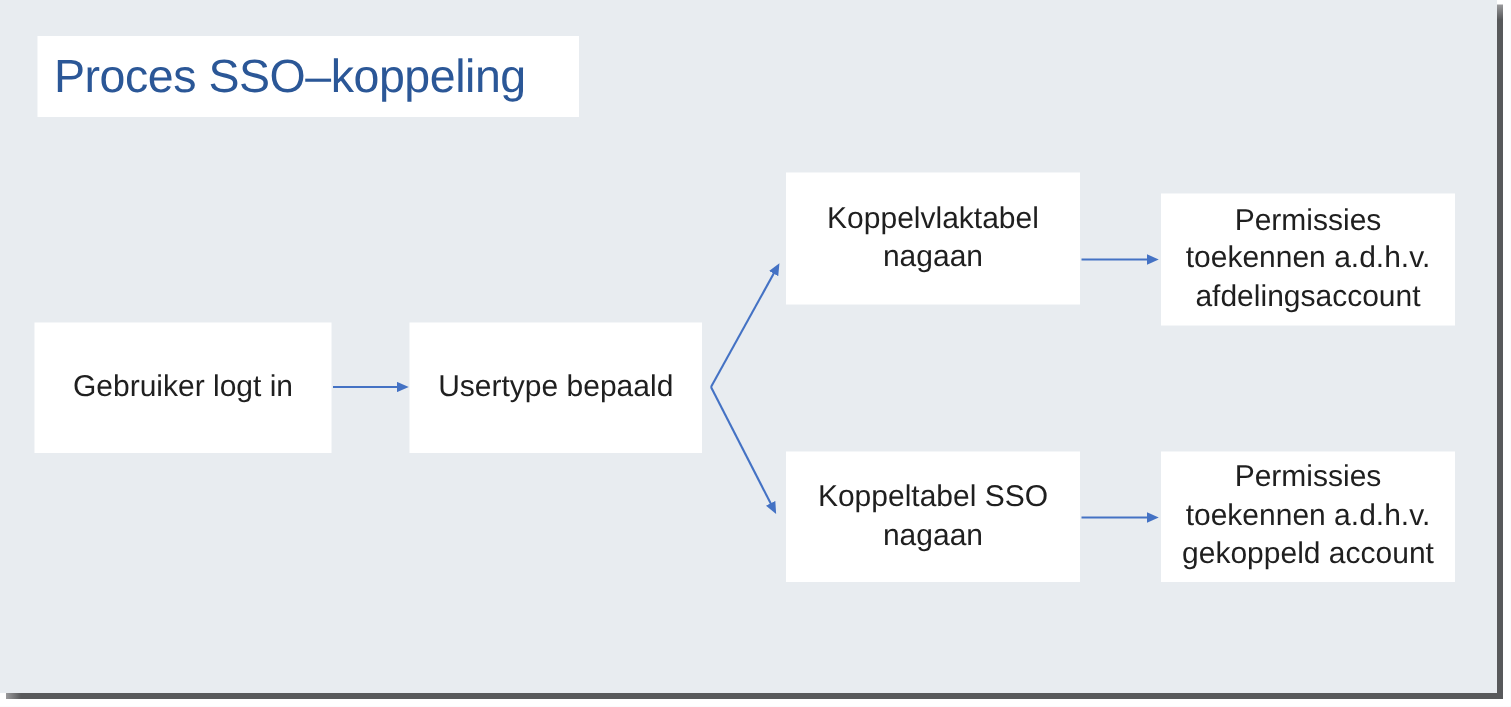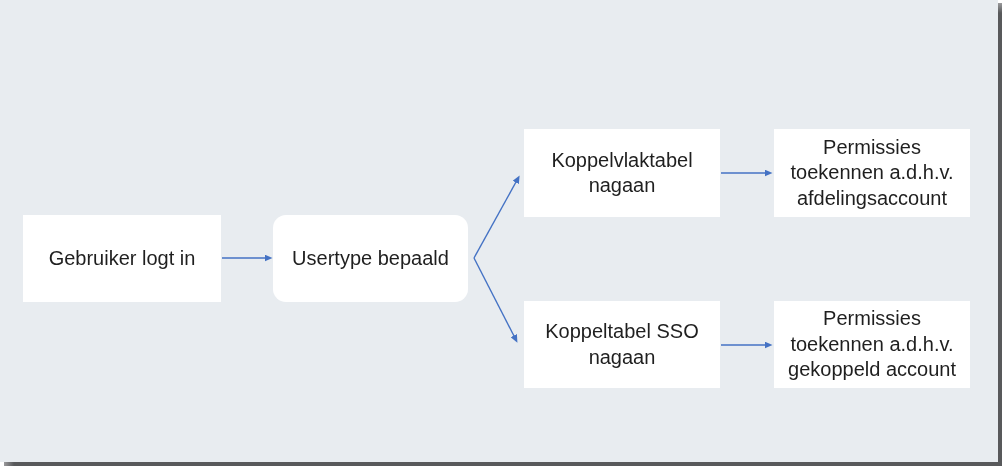--- a/index.html
+++ b/index.html
@@ -54,38 +54,41 @@
     justify-content: center;
     text-align: center;
     font-size: 20px;
     line-height: 1.27;
     color: #1f1f1f;
     white-space: pre-line;
     box-sizing: border-box;
     padding: 2px 6px;
   }
   .node-a { left: 23px;  top: 215px; width: 198px; height: 87px; text-align: center; }
-  .node-b { left: 273px; top: 215px; width: 195px; height: 87px; border-radius: 13px; }
-  .node-c { left: 524px; top: 129px; width: 196px; height: 88px; }
+  .node-b { left: 273px; top: 215px; width: 195px; height: 87px; }
+  .node-c { left: 524px; top: 115px; width: 196px; height: 88px; }
   .node-d { left: 774px; top: 129px; width: 196px; height: 88px; }
   .node-e { left: 524px; top: 301px; width: 196px; height: 87px; }
   .node-f { left: 774px; top: 301px; width: 196px; height: 87px; }
   .arrows {
     position: absolute;
     left: 0; top: 0;
     pointer-events: none;
   }
 </style>
 </head>
 <body>
 
 <div class="canvas">
 
   <div class="slide">
 
+    <div class="title-box">
+      <span class="title-text">Proces SSO–koppeling</span>
+    </div>
 
     <svg class="arrows" width="998" height="462" viewBox="0 0 998 462">
       <defs>
         <marker id="arrowhead" viewBox="0 0 8 7" markerWidth="8" markerHeight="7" refX="0.5" refY="3.5" orient="auto" markerUnits="userSpaceOnUse">
           <path d="M0,0 L8,3.5 L0,7 Z" fill="#4472C4"></path>
         </marker>
       </defs>
       <line x1="222" y1="258" x2="265" y2="258" stroke-width="1.4" marker-end="url(#arrowhead)" stroke="#4472C4"></line>
       <line x1="474" y1="258" x2="516" y2="182" stroke-width="1.4" marker-end="url(#arrowhead)" stroke="#4472C4"></line>
       <line x1="474" y1="258" x2="514" y2="336" stroke-width="1.4" marker-end="url(#arrowhead)" stroke="#4472C4"></line>

